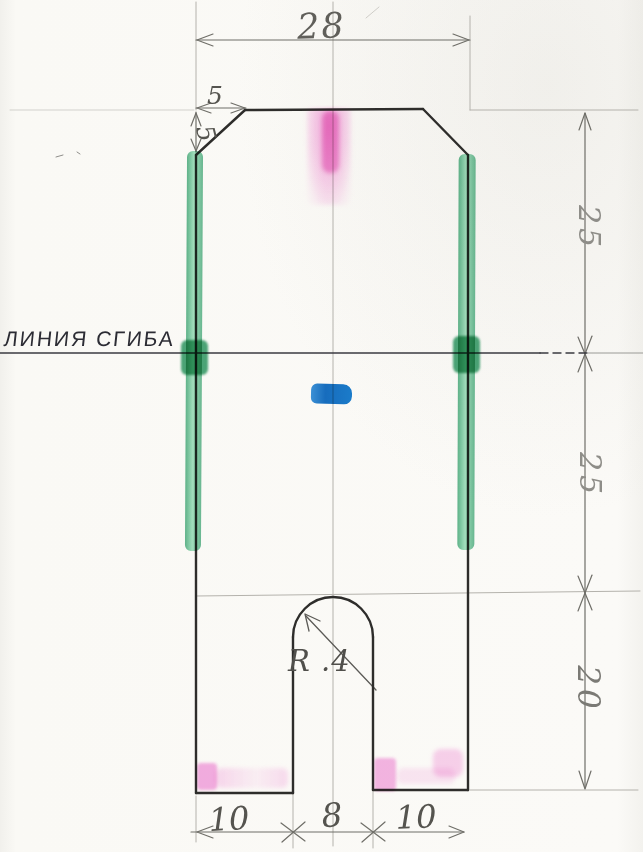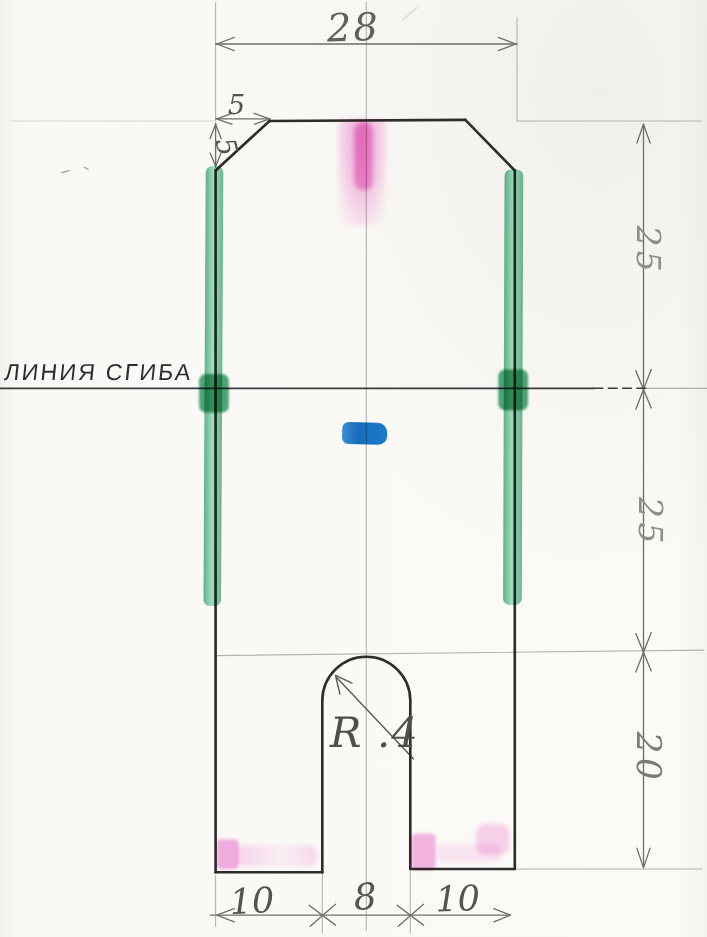--- a/index.html
+++ b/index.html
@@ -138,21 +138,21 @@
   <div class="lbl num" style="left:198px;top:119px;font-size:25px;transform:rotate(76deg);">5</div>
 
   <div class="lbl num-light rot90" style="left:589px;top:228px;font-size:30px;letter-spacing:4px;">25</div>
 
   <div class="lbl num-light rot90" style="left:590px;top:475px;font-size:30px;letter-spacing:4px;">25</div>
 
   <div class="lbl rot90" style="left:589px;top:689px;font-size:31px;letter-spacing:4px;color:#7b7a75;">20</div>
 
   <div class="lbl foldlbl" style="left:4px;top:327px;font-size:21px;letter-spacing:2px;">ЛИНИЯ СГИБА</div>
 
-  <div class="lbl num" style="left:300px;top:644px;font-size:38px;letter-spacing:1px;color:#504f4b;text-align:center;">R .4</div>
+  <div class="lbl num" style="left:288px;top:644px;font-size:29px;letter-spacing:1px;color:#504f4b;text-align:center;">R .4</div>
 
   <div class="lbl num" style="left:229px;top:819px;font-size:32px;transform:translate(-50%,-50%) rotate(-3deg);">10</div>
 
   <div class="lbl num" style="left:332px;top:815px;font-size:33px;transform:translate(-50%,-50%) rotate(-4deg);">8</div>
 
   <div class="lbl num" style="left:416px;top:817px;font-size:32px;transform:translate(-50%,-50%) rotate(-2deg);">10</div>
 
 </div>
 
 </body></html>

